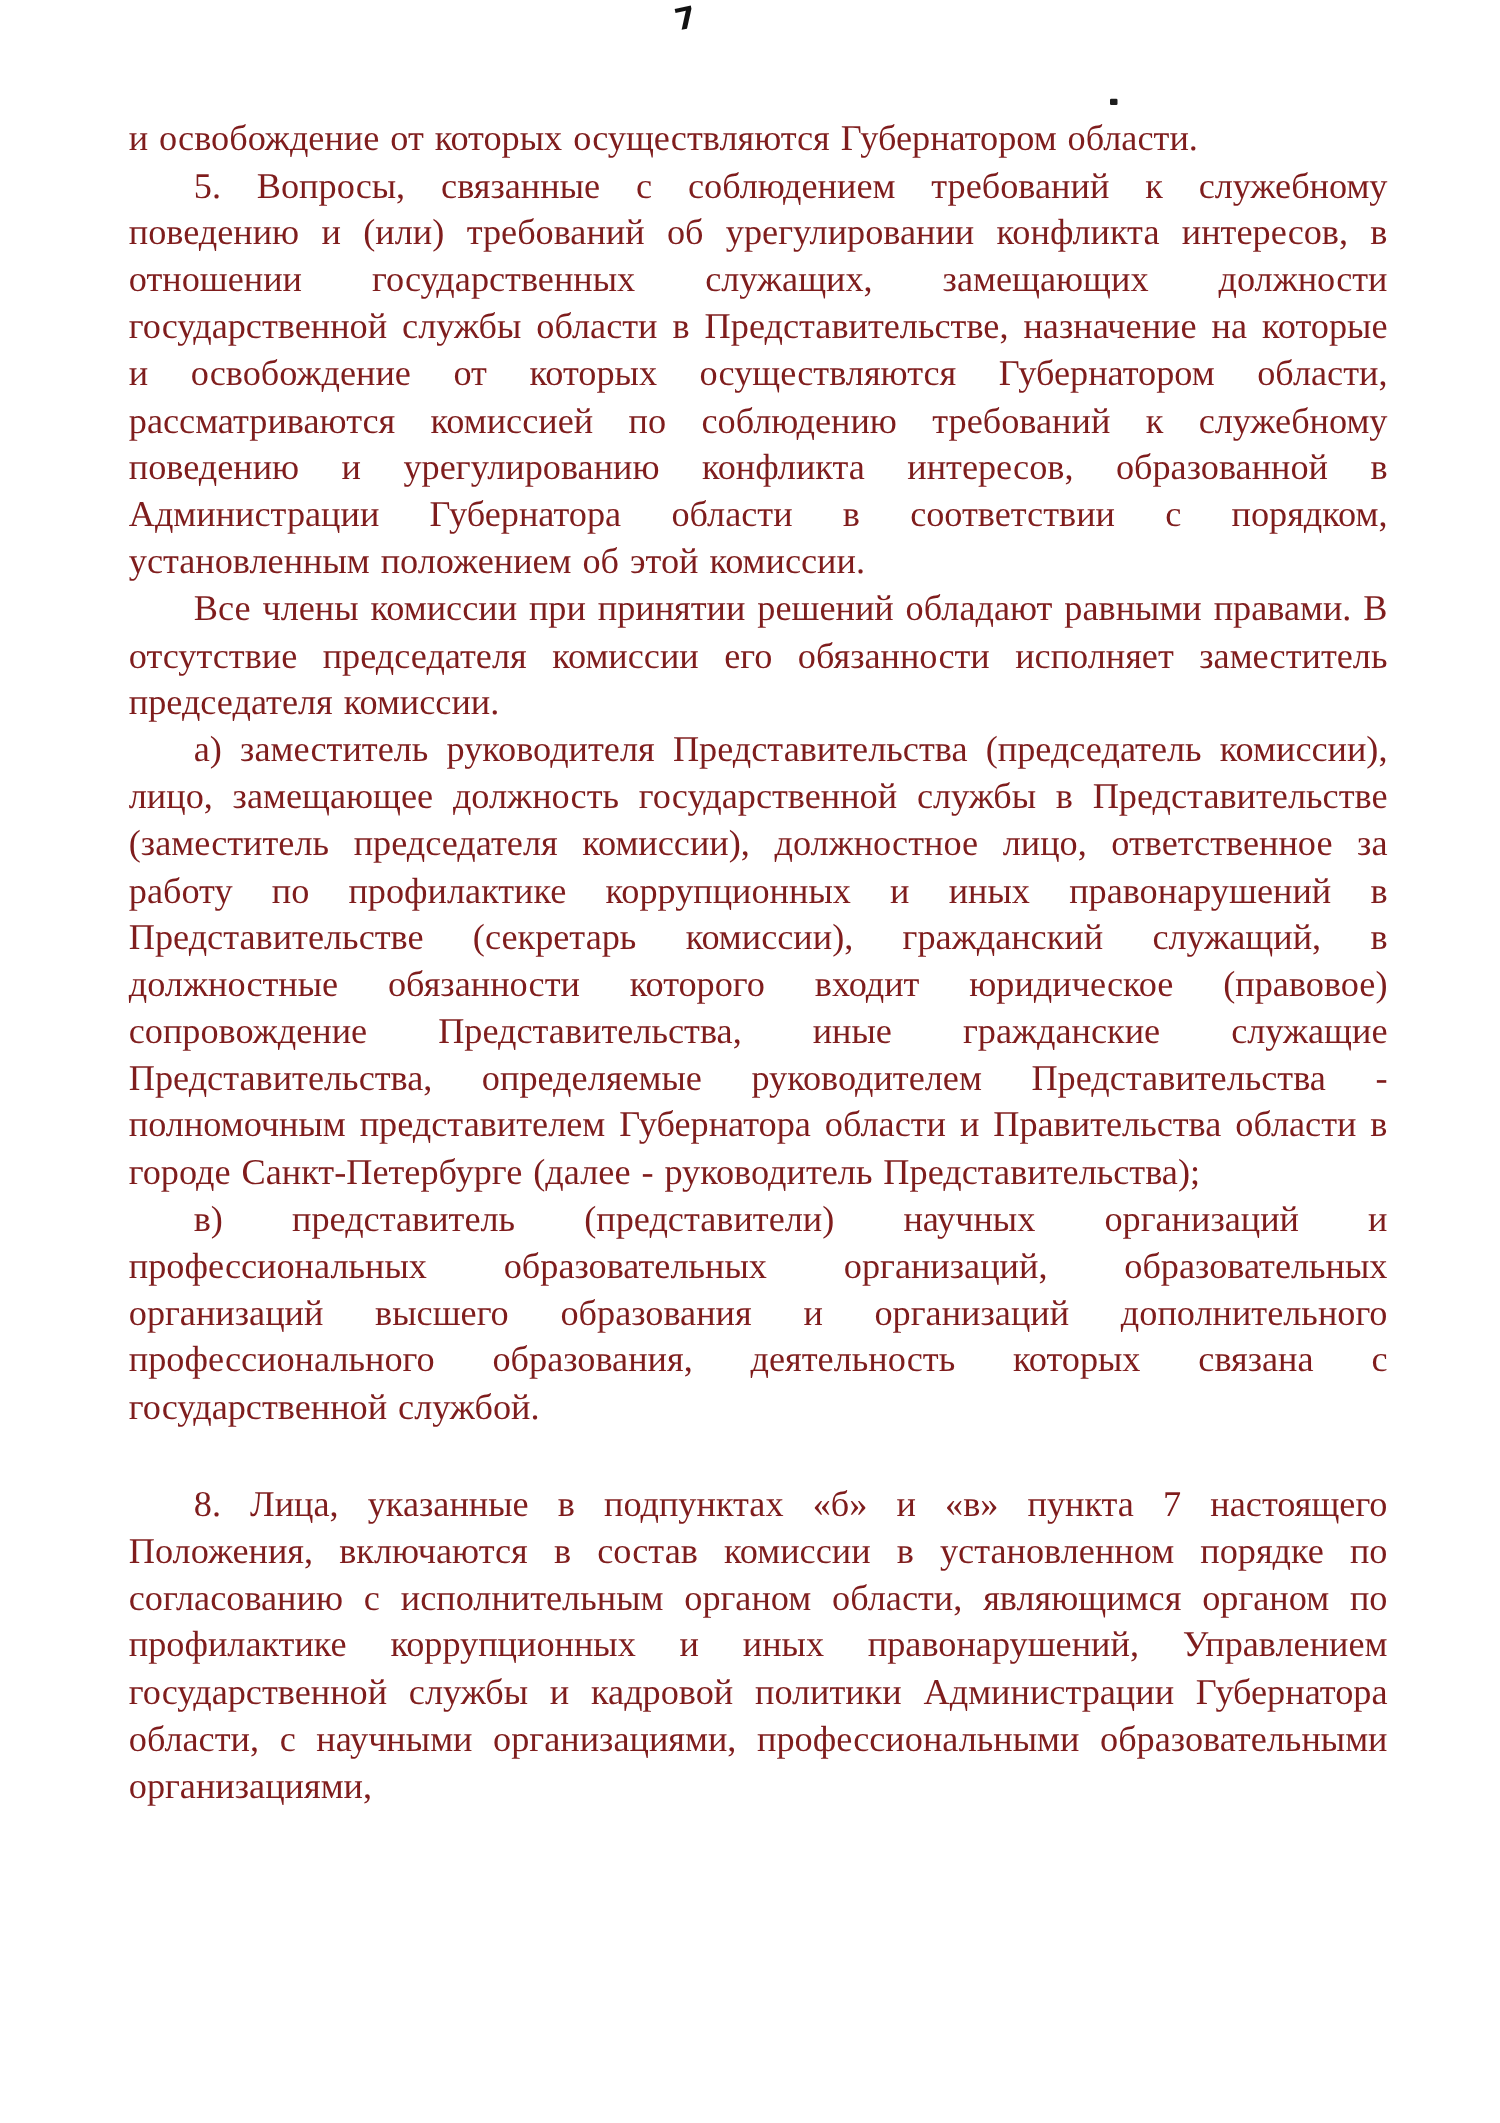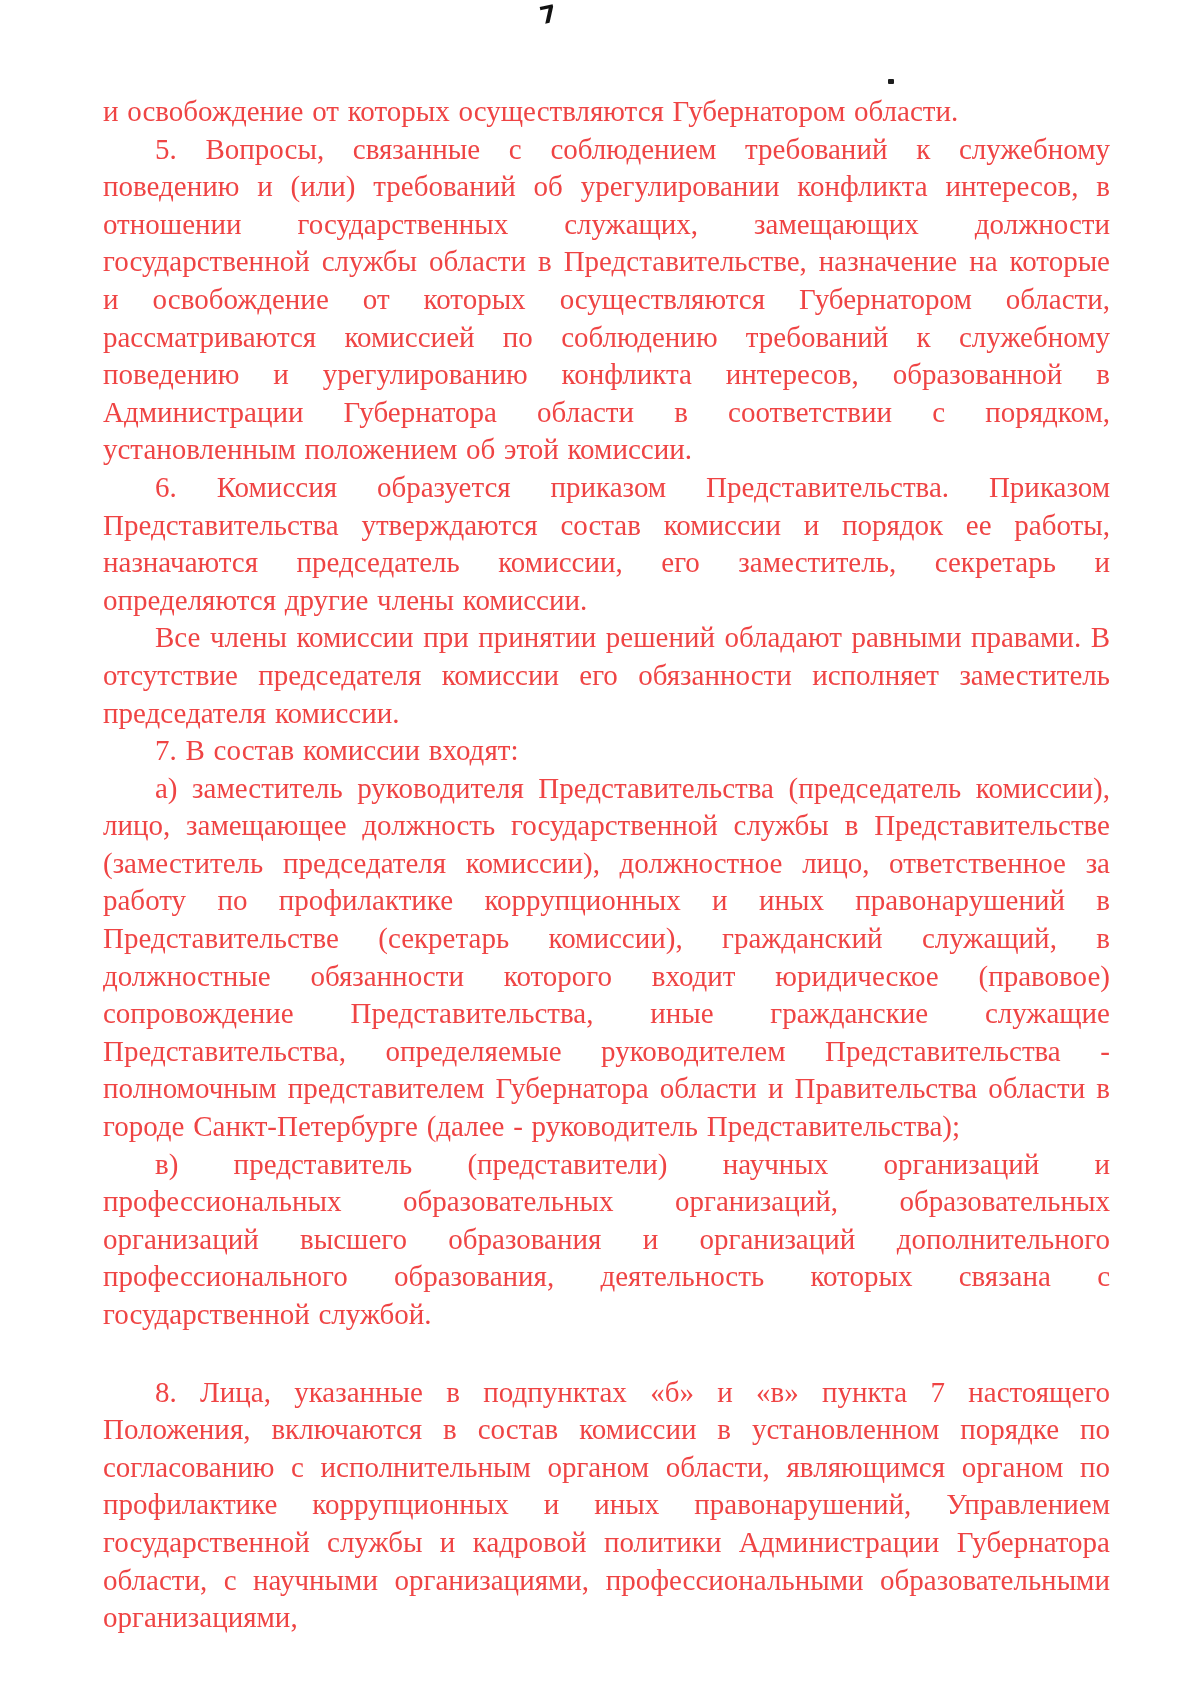--- a/index.html
+++ b/index.html
@@ -36,21 +36,21 @@
     background: #1d1d1d;
     border-radius: 1px;
   }
   .text-block {
     position: absolute;
     left: 103px;
     top: 93px;
     width: 1007px;
     font-size: 29px;
     line-height: 37.6px;
-    color: #ef4444;
+    color: #7f1d1d;
     text-align: justify;
     word-spacing: 1.5px;
   }
   p.para {
     margin: 0;
     padding: 0;
   }
   p.indent {
     text-indent: 52px;
   }
@@ -64,21 +64,19 @@
 
 <div class="page">
 
   <div class="page-number-annotation">7</div>
 
   <div class="ink-speck"></div>
 
   <section class="text-block">
       <p class="para">и освобождение от которых осуществляются Губернатором области.</p>
       <p class="para indent">5. Вопросы, связанные с соблюдением требований к служебному поведению и (или) требований об урегулировании конфликта интересов, в отношении государственных служащих, замещающих должности государственной службы области в Представительстве, назначение на которые и освобождение от которых осуществляются Губернатором области, рассматриваются комиссией по соблюдению требований к служебному поведению и урегулированию конфликта интересов, образованной в Администрации Губернатора области в соответствии с порядком, установленным положением об этой комиссии.</p>
-      <p class="para indent">6. Комиссия образуется приказом Представительства. Приказом Представительства утверждаются состав комиссии и порядок ее работы, назначаются председатель комиссии, его заместитель, секретарь и определяются другие члены комиссии.</p>
       <p class="para indent">Все члены комиссии при принятии решений обладают равными правами. В отсутствие председателя комиссии его обязанности исполняет заместитель председателя комиссии.</p>
-      <p class="para indent">7. В состав комиссии входят:</p>
       <p class="para indent">а) заместитель руководителя Представительства (председатель комиссии), лицо, замещающее должность государственной службы в Представительстве (заместитель председателя комиссии), должностное лицо, ответственное за работу по профилактике коррупционных и иных правонарушений в Представительстве (секретарь комиссии), гражданский служащий, в должностные обязанности которого входит юридическое (правовое) сопровождение Представительства, иные гражданские служащие Представительства, определяемые руководителем Представительства - полномочным представителем Губернатора области и Правительства области в городе Санкт-Петербурге (далее - руководитель Представительства);</p>
       <p class="para indent">в) представитель (представители) научных организаций и профессиональных образовательных организаций, образовательных организаций высшего образования и организаций дополнительного профессионального образования, деятельность которых связана с государственной службой.</p>
       <p class="para indent continues">8. Лица, указанные в подпунктах «б» и «в» пункта 7 настоящего Положения, включаются в состав комиссии в установленном порядке по согласованию с исполнительным органом области, являющимся органом по профилактике коррупционных и иных правонарушений, Управлением государственной службы и кадровой политики Администрации Губернатора области, с научными организациями, профессиональными образовательными организациями,</p>
     </section>
 
 </div>
 
 </body></html>

